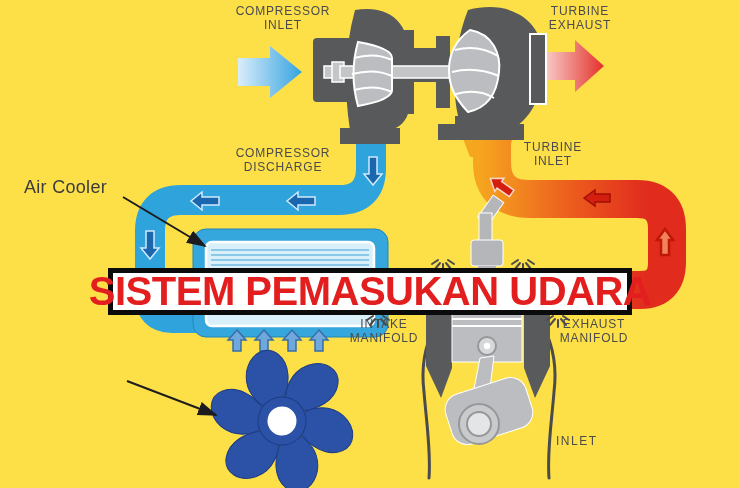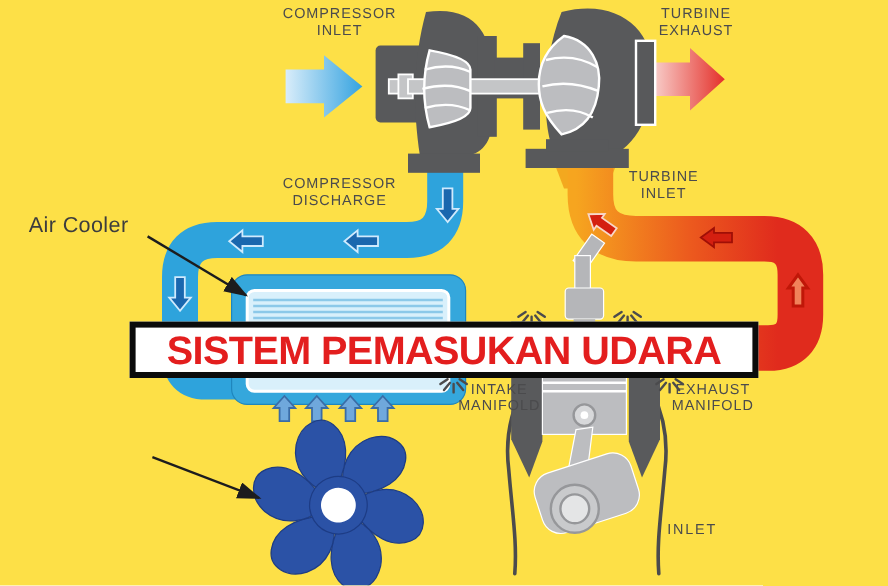--- a/index.html
+++ b/index.html
@@ -11,21 +11,21 @@
   .lbl{
     position:absolute;color:#4b4b4d;font-size:12px;letter-spacing:.8px;
     line-height:14px;white-space:pre-line;text-align:center;
   }
   .lbl.big{font-size:18px;letter-spacing:.3px;color:#3c3c3e;text-align:left;}
   .lbl.engine{letter-spacing:1.5px;}
   .banner{
     position:absolute;left:108px;top:268px;width:514px;height:37px;
     background:#ffffff;border:5px solid #0b0b0b;z-index:5;
     display:flex;align-items:center;justify-content:center;
-    color:#e31e1e;font-weight:bold;font-size:33px;letter-spacing:-.5px;
+    color:#e31e1e;font-weight:bold;font-size:40px;letter-spacing:-.5px;
     white-space:nowrap;
   }
 </style>
 </head>
 <body>
 
 <div class="stage">
 
 <svg width="740" height="488" viewBox="0 0 740 488">
   <defs>
@@ -175,21 +175,21 @@
 
 <div class="lbl" style="left:218px;top:4px;width:130px;">COMPRESSOR
 INLET</div>
 <div class="lbl" style="left:525px;top:4px;width:110px;">TURBINE
 EXHAUST</div>
 <div class="lbl" style="left:218px;top:146px;width:130px;">COMPRESSOR
 DISCHARGE</div>
 <div class="lbl" style="left:503px;top:140px;width:100px;">TURBINE
 INLET</div>
 <div class="lbl big" style="left:24px;top:180px;">Air Cooler</div>
-<div class="lbl" style="left:368px;top:317px;width:96px;">INTAKE
+<div class="lbl" style="left:336px;top:317px;width:96px;">INTAKE
 MANIFOLD</div>
 <div class="lbl" style="left:546px;top:317px;width:96px;">EXHAUST
 MANIFOLD</div>
 <div class="lbl engine" style="left:556px;top:434px;">INLET</div>
 
 <div class="banner">
   <span>SISTEM PEMASUKAN UDARA</span>
 </div>
 
 </div>

